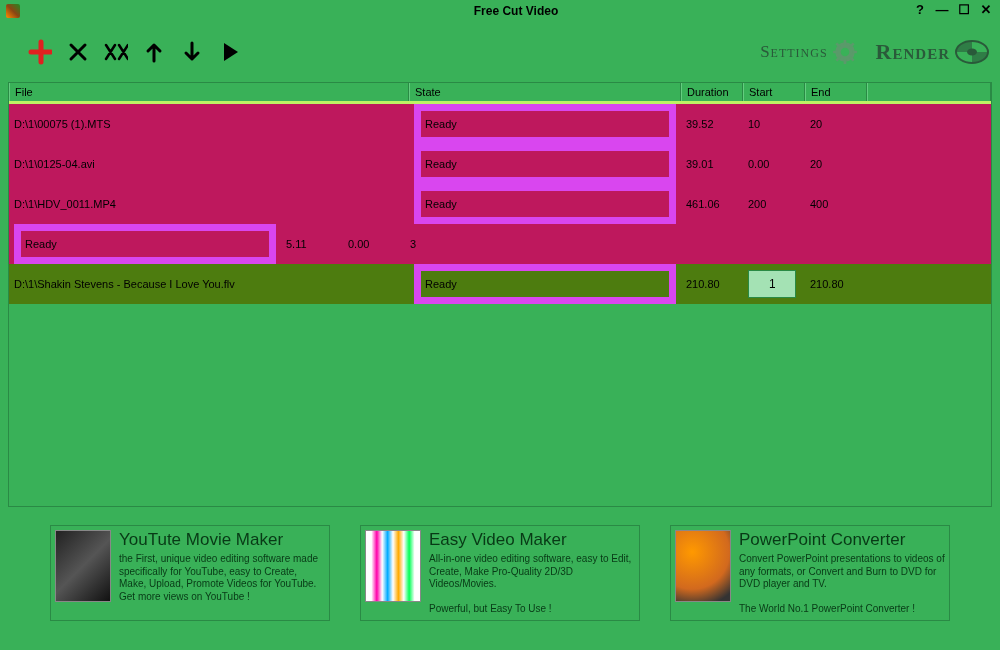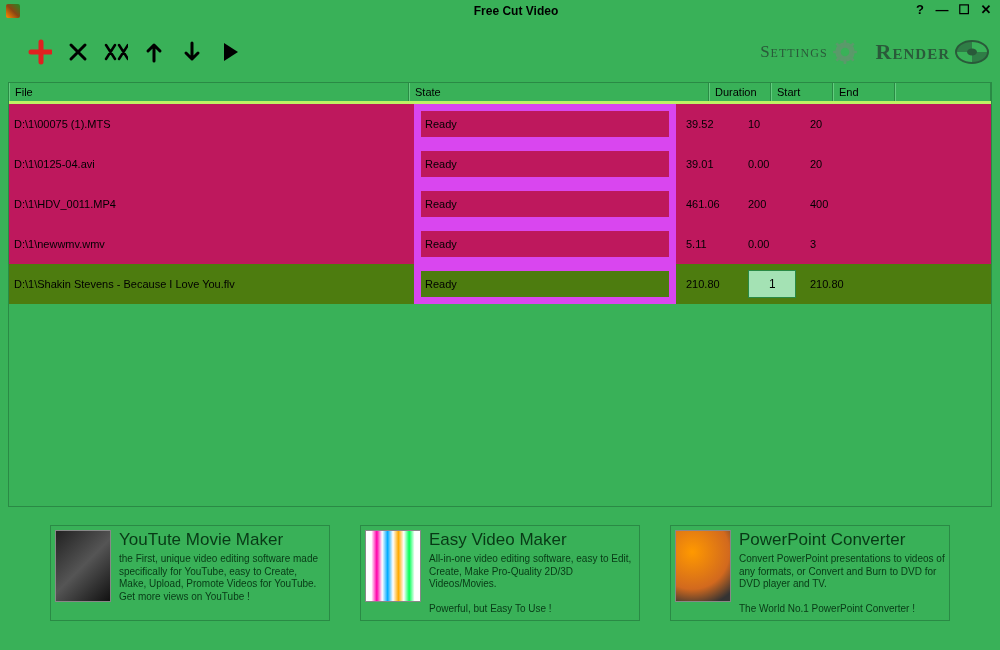--- a/index.html
+++ b/index.html
@@ -58,21 +58,21 @@
   height:21px;
 }
 .table-hdr > div {
   border-right:1px solid #2a8a45;
   border-left:1px solid #64cd80;
   padding:3px 5px;
   color:#000;
   font-size:11px;
 }
 .col-file{width:400px;}
-.col-state{width:300px;}
+.col-state{width:272px;}
 .col-dur{width:62px;}
 .col-start{width:62px;}
 .col-end{width:62px;}
 .col-rest{flex:1;}
 .table-body{ height:401px; overflow:auto;}
 .row{display:flex;height:40px;align-items:stretch;}
 .row.light{background:#be185d;}
 .row.sel{background:#4d7c0f;}
 .cell{padding:0 5px;display:flex;align-items:center;color:#000;font-size:11px;}
 .cell.file{width:400px;}
@@ -187,21 +187,20 @@
       <div class="row light">
         <div class="cell file">D:\1\HDV_0011.MP4</div>
         <div class="cell state">
           <div class="state-box">Ready</div>
         </div>
         <div class="cell dur">461.06</div>
         <div class="cell start">200</div>
         <div class="cell end">400</div>
       </div>
       <div class="row light">
-        <div class="cell file">D:\1\newwmv.wmv</div>
         <div class="cell state">
           <div class="state-box">Ready</div>
         </div>
         <div class="cell dur">5.11</div>
         <div class="cell start">0.00</div>
         <div class="cell end">3</div>
       </div>
       <div class="row sel">
         <div class="cell file">D:\1\Shakin Stevens - Because I Love You.flv</div>
         <div class="cell state">

